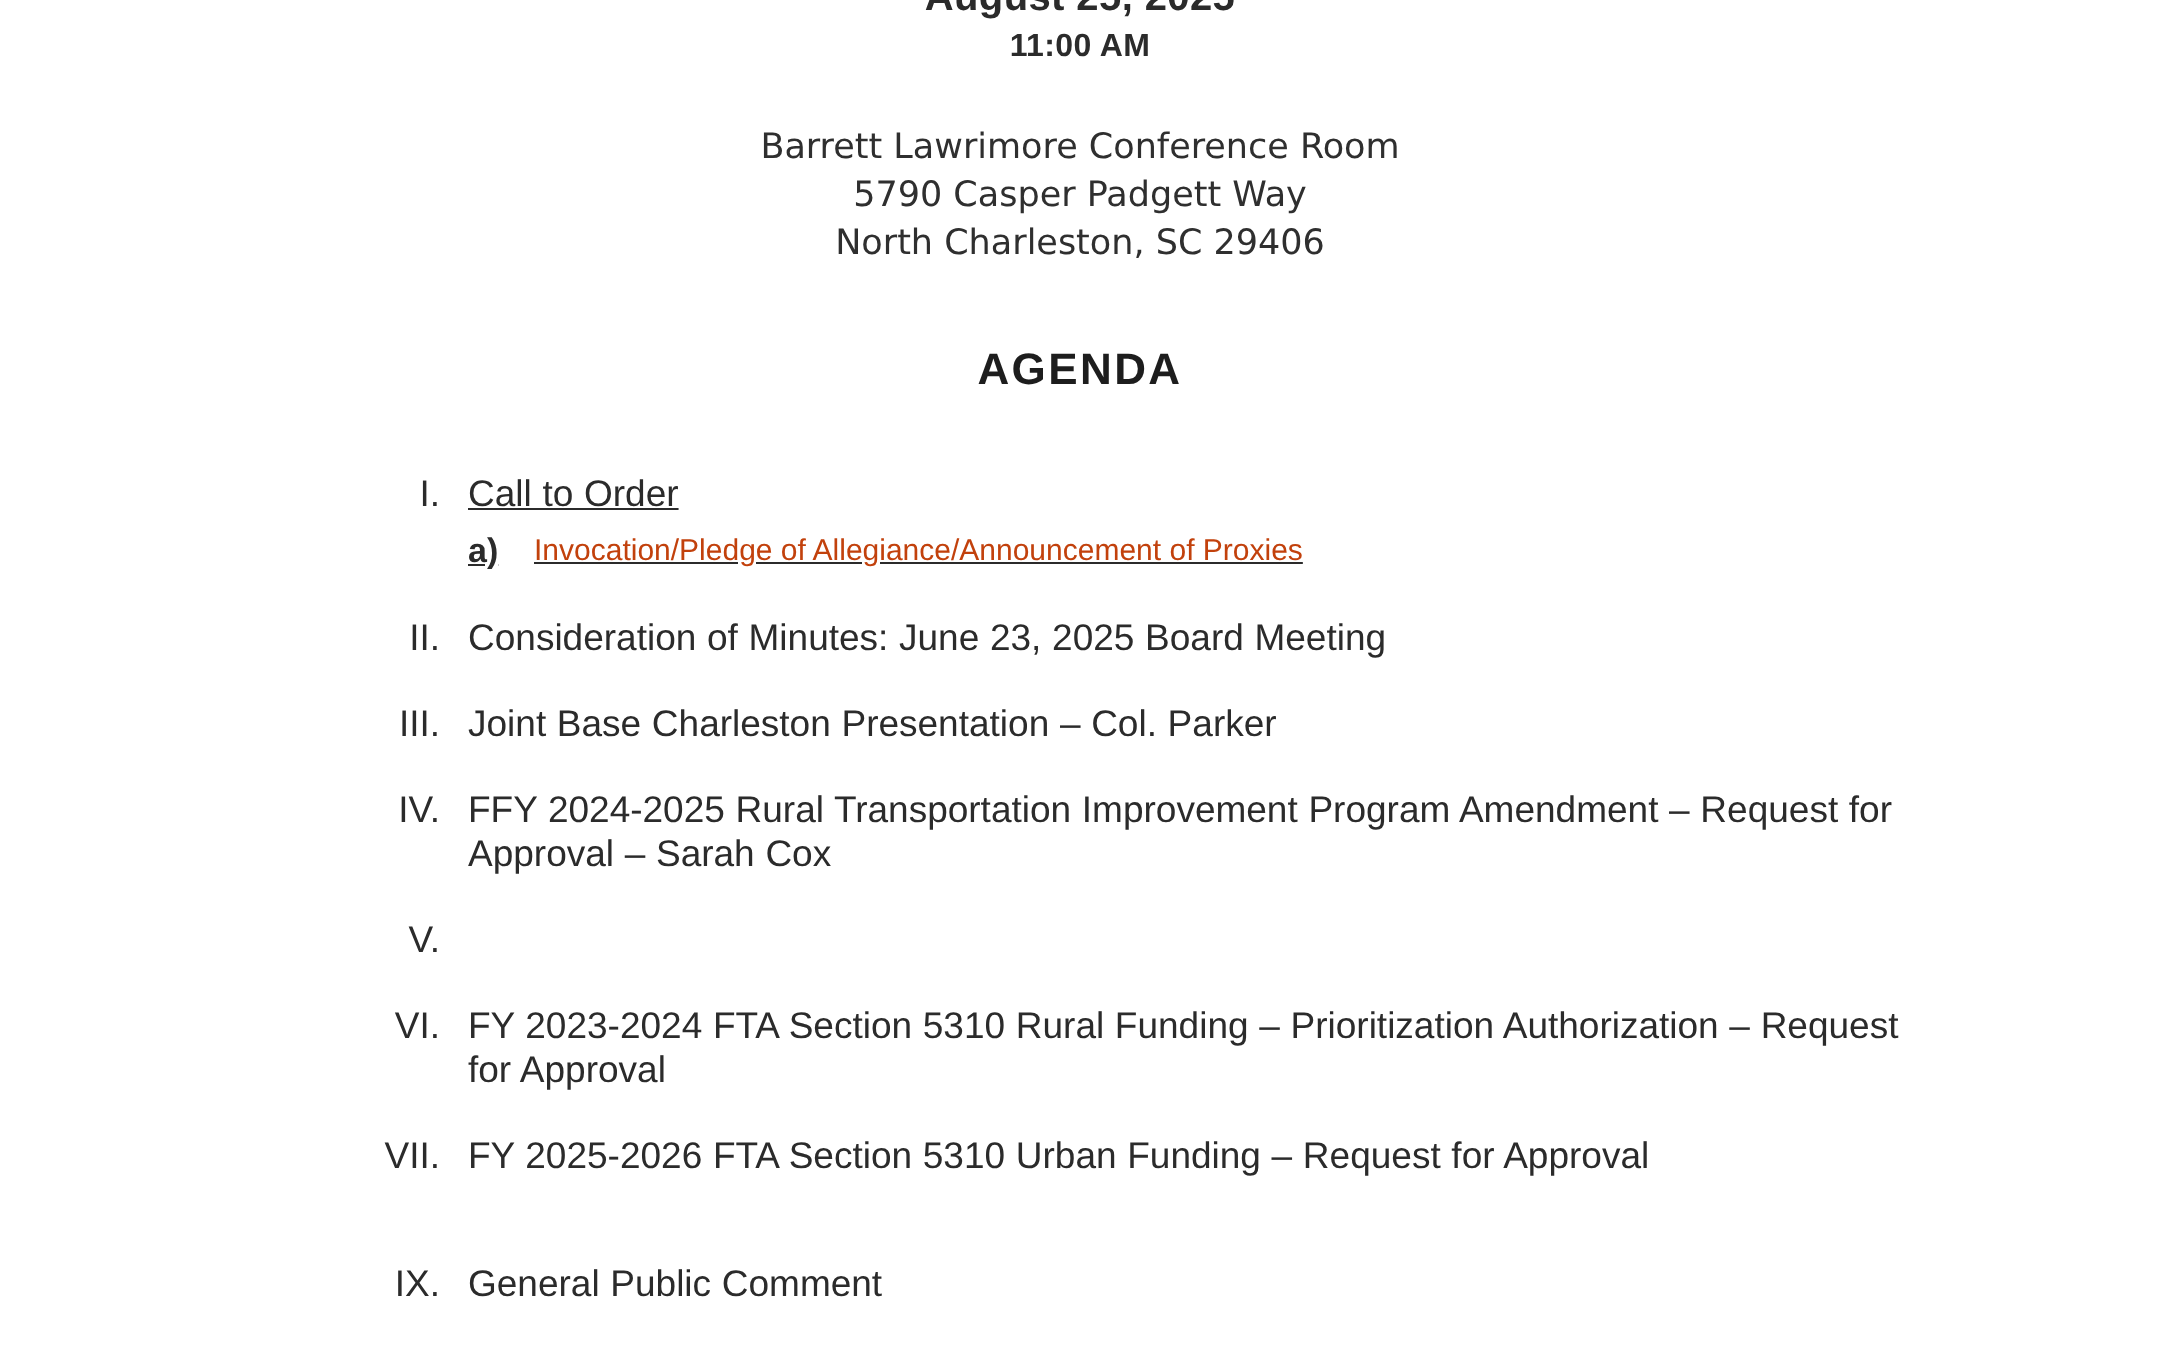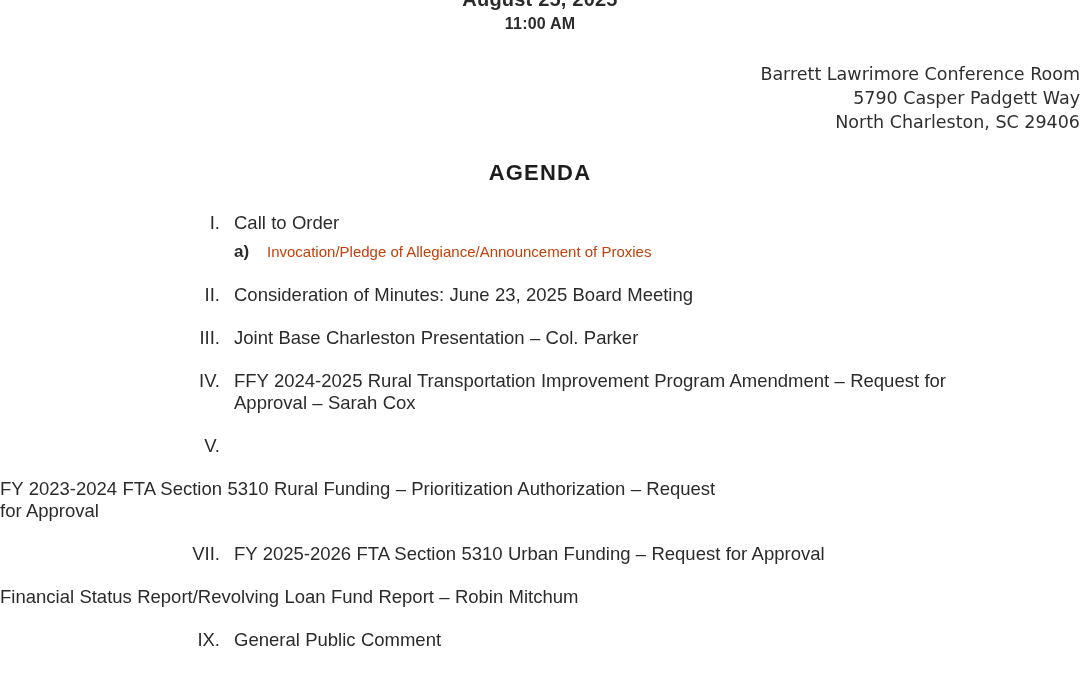--- a/index.html
+++ b/index.html
@@ -50,29 +50,28 @@
     margin: 0;
     padding-top: 26px;
     font-family: "DejaVu Sans", sans-serif;
     font-size: 17.5px;
     line-height: 24px;
     font-weight: 400;
     color: #2f2f2f;
   }
   .venue-line {
     margin: 0;
-    text-align: right;
   }
 
   .agenda-title {
     text-align: center;
     font-size: 22px;
     font-weight: bold;
     letter-spacing: 1.2px;
-    margin: 0;
+    margin: 12px;
     padding-top: 26px;
     color: #1d1d1d;
   }
 
   
   .agenda-list {
     margin: 0;
     padding: 0;
     padding-top: 26px;
     list-style: none;
@@ -146,21 +145,21 @@
       <p class="venue-line">North Charleston, SC  29406</p>
     </div>
   </div>
 
   <h1 class="agenda-title">AGENDA</h1>
 
   <ol class="agenda-list">
 
     <li class="agenda-item">
       <span class="item-marker">I.</span>
-      <div class="item-text-wrap" style="flex:1 1 auto;max-width:734px;">
+      <div class="item-text-wrap" style="flex:1 1 auto;max-width:734px;text-decoration:underline;">
         <span class="item-text">Call to Order</span>
         <ul class="subitem-list">
           <li class="subitem">
             <span class="subitem-marker">a)</span>
             <span class="subitem-text">Invocation/Pledge of Allegiance/Announcement of Proxies</span>
           </li>
         </ul>
       </div>
     </li>
 
@@ -177,30 +176,30 @@
     <li class="agenda-item">
       <span class="item-marker">IV.</span>
       <span class="item-text">FFY 2024-2025 Rural Transportation Improvement Program Amendment – Request for Approval – Sarah Cox</span>
     </li>
 
     <li class="agenda-item">
       <span class="item-marker">V.</span>
     </li>
 
     <li class="agenda-item">
+      <span class="item-marker">VI.</span>
       <span class="item-text">FY 2023-2024 FTA Section 5310 Rural Funding – Prioritization Authorization – Request for Approval</span>
     </li>
 
     <li class="agenda-item">
       <span class="item-marker">VII.</span>
       <span class="item-text">FY 2025-2026 FTA Section 5310 Urban Funding – Request for Approval</span>
     </li>
 
     <li class="agenda-item">
-      <span class="item-text">Financial Status Report/Revolving Loan Fund Report – Robin Mitchum</span>
     </li>
 
     <li class="agenda-item">
       <span class="item-marker">IX.</span>
       <span class="item-text">General Public Comment</span>
     </li>
 
     <li class="agenda-item">
       <span class="item-marker">X.</span>
       <span class="item-text">Executive Director’s Time</span>

